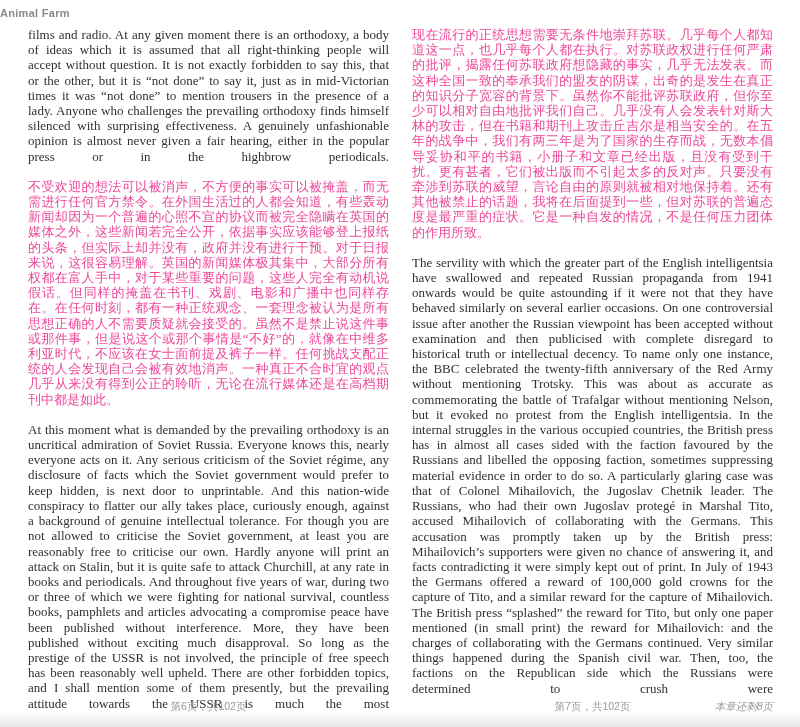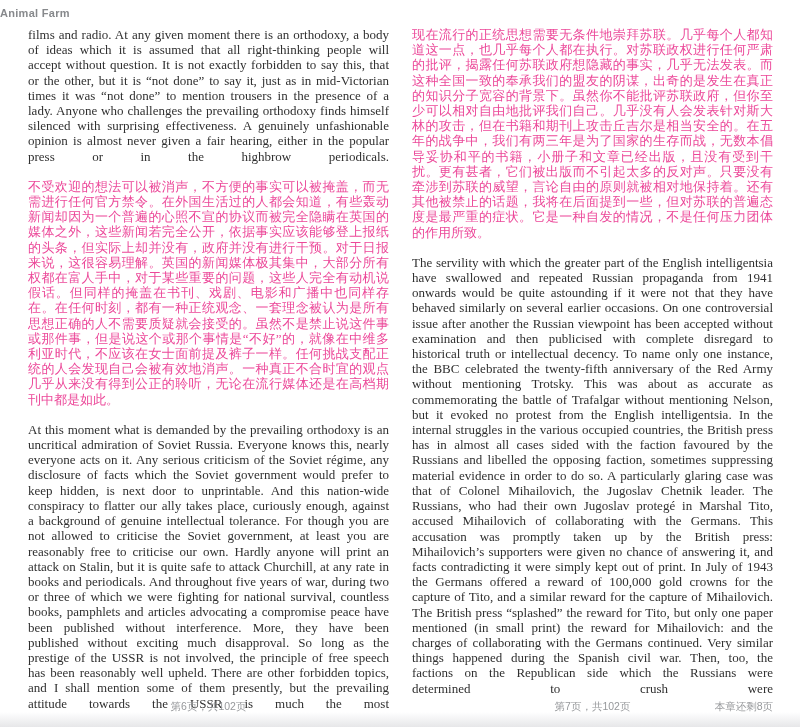--- a/index.html
+++ b/index.html
@@ -64,20 +64,21 @@
   .footer-half {
     width: 361px;
     flex: 0 0 361px;
     text-align: center;
     position: relative;
   }
   .chapter-remaining {
     position: absolute;
     right: 0; top: 0;
     text-align: right;
+    font-style: italic;
   }
   .bottom-fade {
     position: absolute;
     left: 0; bottom: 0;
     width: 100%;
     height: 15px;
     background: linear-gradient(to bottom, rgba(220,221,223,0) 0%, rgba(210,211,214,0.55) 100%);
     pointer-events: none;
   }
 </style>

